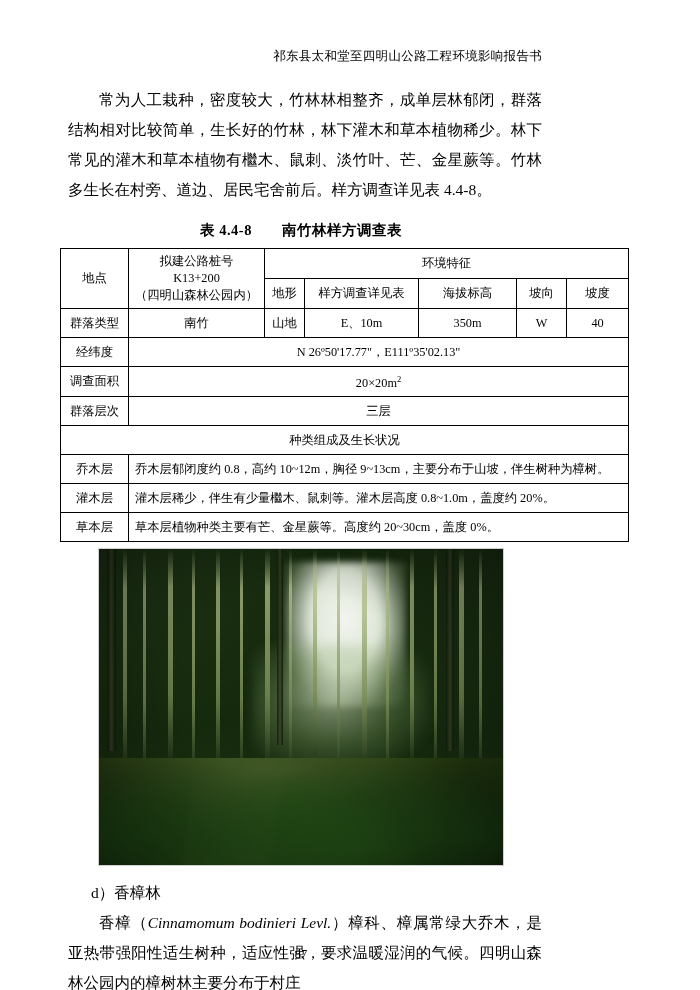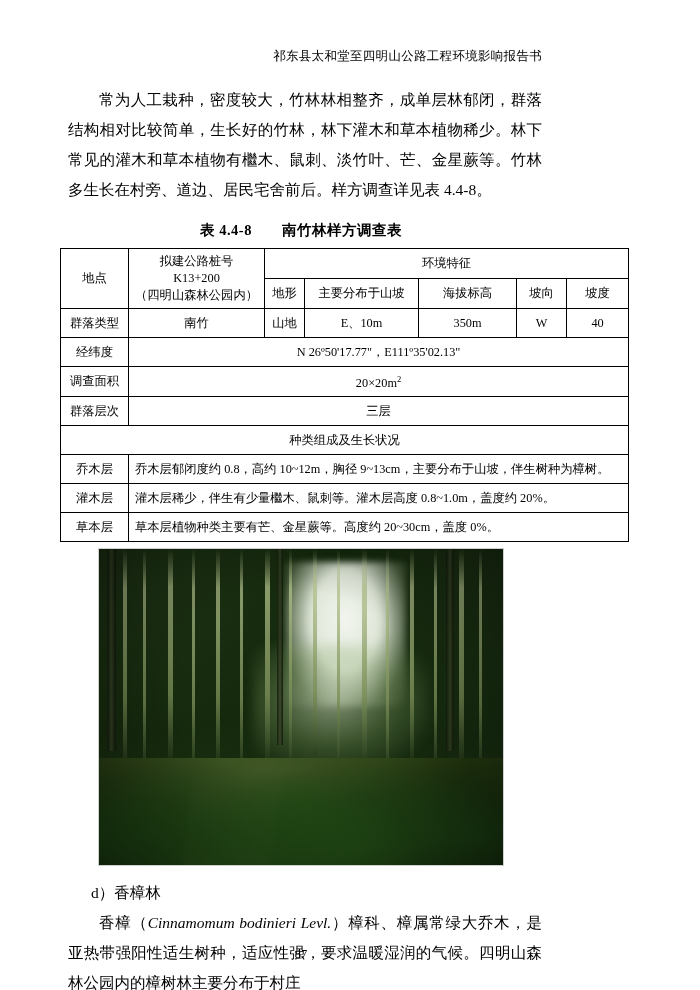--- a/index.html
+++ b/index.html
@@ -205,21 +205,21 @@
         <td rowspan="2">地点</td>
         <td rowspan="2">
           <div>拟建公路桩号</div>
           <div>K13+200</div>
           <div>（四明山森林公园内）</div>
         </td>
         <td colspan="5">环境特征</td>
       </tr>
       <tr>
         <td>地形</td>
-        <td>主要分布于山坡</td>
+        <td>样方调查详见表</td>
         <td>海拔标高</td>
         <td>坡向</td>
         <td>坡度</td>
       </tr>
       <tr>
         <td>群落类型</td>
         <td>南竹</td>
         <td>山地</td>
         <td>E、10m</td>
         <td>350m</td>

